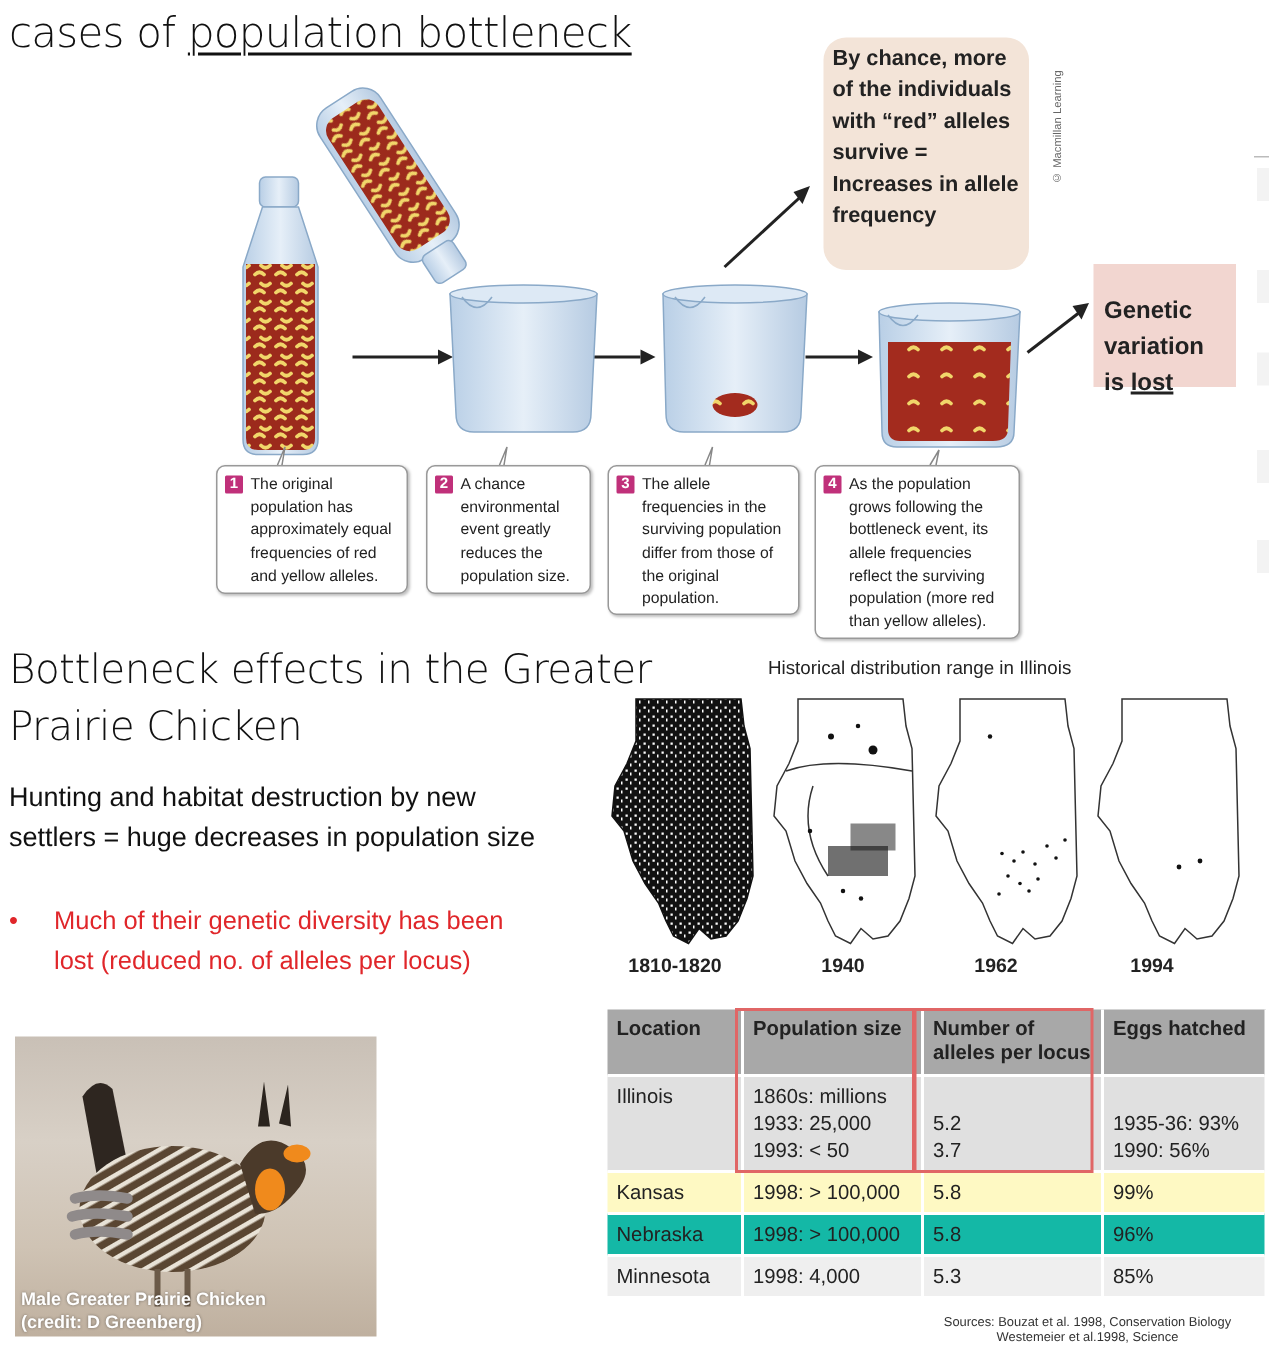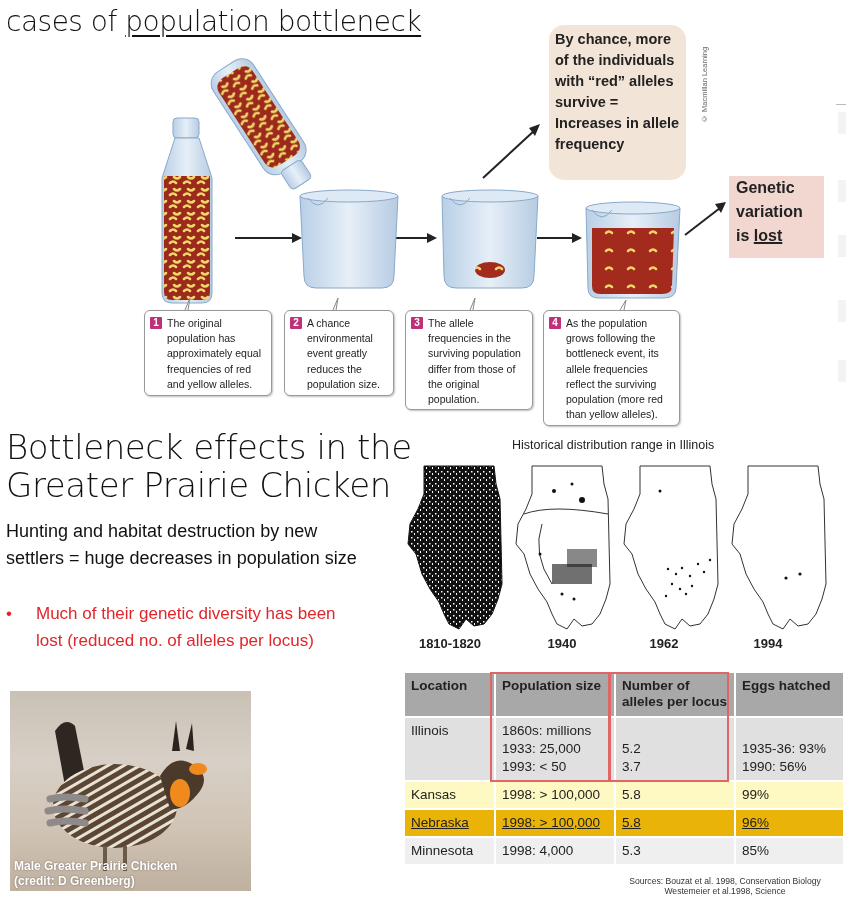--- a/index.html
+++ b/index.html
@@ -23,21 +23,21 @@
   .slide-title u { text-decoration-thickness: 2px; text-underline-offset: 4px; }
 
   
   .callout-red {
     left: 549px; top: 25px; width: 137px; height: 155px; background: #f3e4d8;
     padding: 4px 6px; box-sizing: border-box;
     font-weight: bold; font-size: 14.5px; line-height: 21px; color: #222; border-radius: 15px;
   }
   .callout-lost {
     left: 729px; top: 176px; width: 95px; height: 82px; background: #f2d6d0;
-    padding: 0 7px; box-sizing: border-box;
+    padding: 20px 7px; box-sizing: border-box;
     font-weight: bold; font-size: 16px; line-height: 24px; color: #222;
   }
   .callout-lost .u { text-decoration: underline; text-decoration-thickness: 2px; }
 
   .copyright {
     left: 700px; top: 30px; width: 14px; height: 110px;
     writing-mode: vertical-rl; transform: rotate(180deg);
     font-size: 7.5px; color: #666; text-align: center;
   }
 
@@ -52,21 +52,21 @@
     position: absolute; left: 5px; top: 6px; width: 12px; height: 12px;
     background: #c0307a; color: #fff; font-size: 10px; font-weight: bold;
     line-height: 12px; text-align: center; border-radius: 1px;
   }
   .s1 { left: 144px; top: 310px; width: 128px; height: 86px; }
   .s2 { left: 284px; top: 310px; width: 110px; height: 86px; }
   .s3 { left: 405px; top: 310px; width: 128px; height: 100px; }
   .s4 { left: 543px; top: 310px; width: 137px; height: 116px; }
 
   .section-title {
-    left: 6px; top: 428px; font-size: 34px; line-height: 38px; color: #111;
+    left: 6px; top: 428px; font-size: 27px; line-height: 38px; color: #111;
     font-family: "DejaVu Sans", sans-serif; font-weight: 300; letter-spacing: -0.4px;
   }
   .body-text {
     left: 6px; top: 518px; width: 360px; font-size: 18px; line-height: 27px; color: #111;
   }
   .bullet-text {
     left: 6px; top: 600px; width: 360px; font-size: 17px; line-height: 27px; color: #e0262a;
   }
   .bullet-text .dot { position: absolute; left: 0; top: 0; }
   .bullet-text .txt { padding-left: 30px; display: block; }
@@ -93,21 +93,21 @@
   table.data th {
     background: #a8a8a8; text-align: left; vertical-align: top; font-weight: bold;
     padding: 5px 6px 4px 6px; line-height: 16px; border-right: 2px solid #fff;
   }
   table.data td {
     padding: 4px 6px; line-height: 18px; vertical-align: top; border-right: 2px solid #fff;
     border-top: 2px solid #fff;
   }
   table.data tr.r0 td { background: #e0e0e0; }
   table.data tr.r1 td { background: #fef9c3; }
-  table.data tr.r2 td { background: #eab308; text-decoration: underline; }
+  table.data tr.r2 td { background: #14b8a6; }
   table.data tr.r3 td { background: #efefef; }
   .hl-box { border: 2px solid #e06666; box-sizing: border-box; pointer-events: none; }
 
   .sources {
     left: 605px; top: 876px; width: 240px; text-align: center;
     font-size: 8.6px; line-height: 10px; color: #333;
   }
 </style>
 </head>
 <body>

